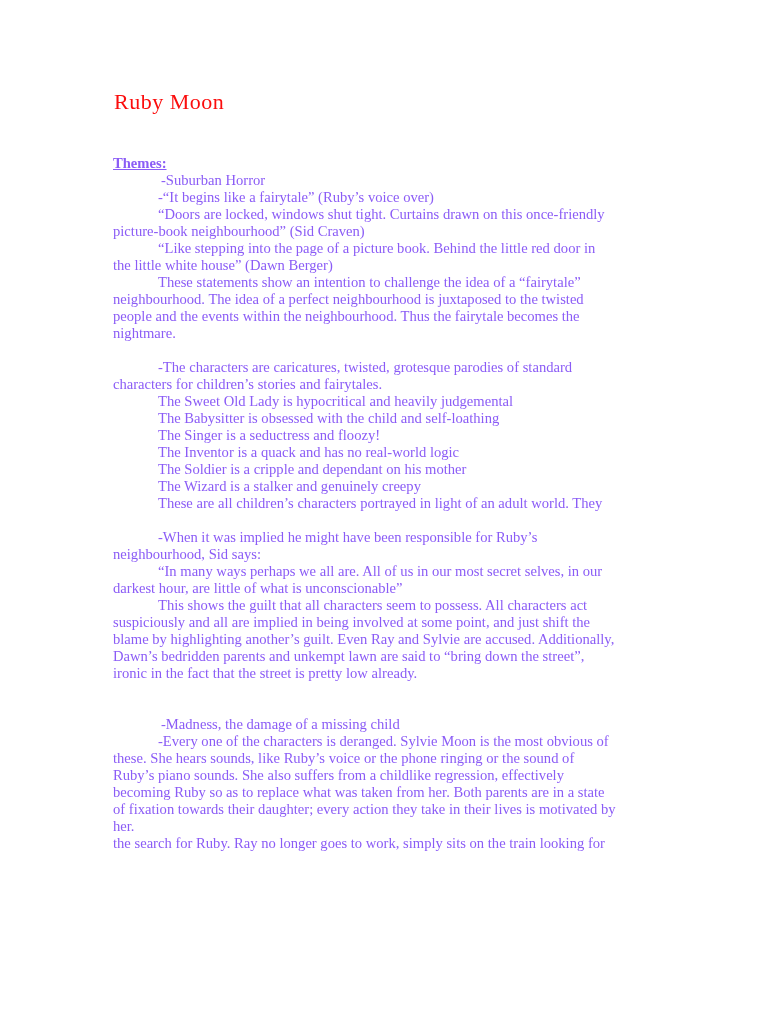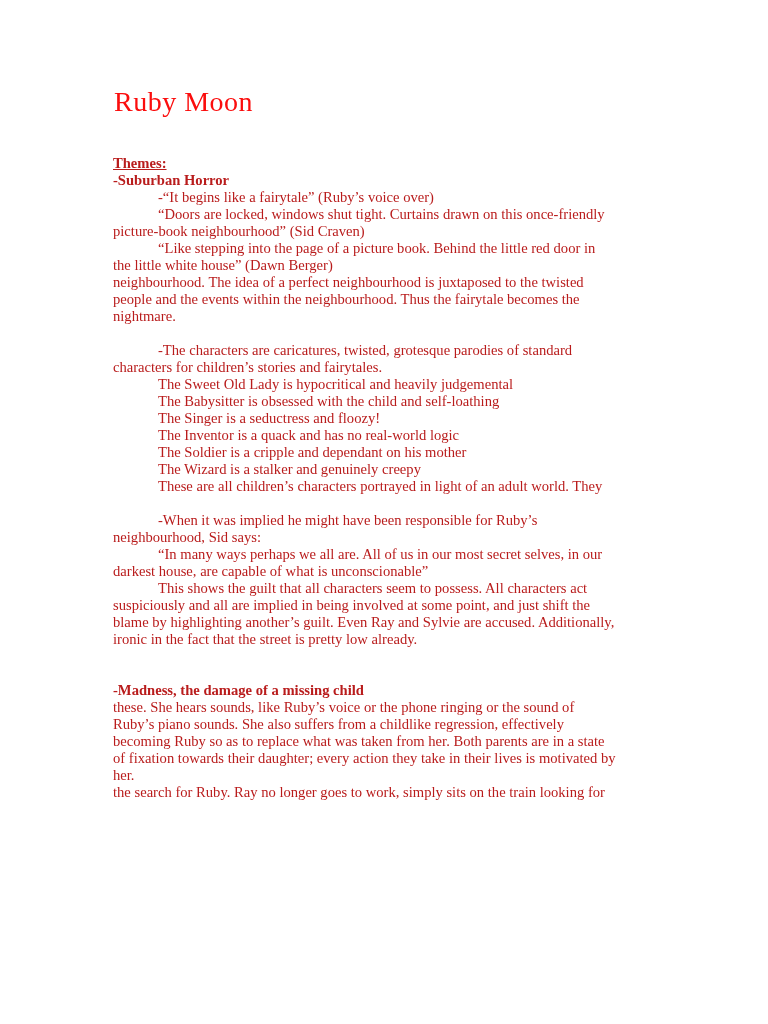--- a/index.html
+++ b/index.html
@@ -14,81 +14,85 @@
     box-sizing: border-box;
     background: #ffffff;
     padding: 82px 100px 0 113px;
     font-family: "Liberation Serif", "DejaVu Serif", serif;
     color: #000000;
     overflow: hidden;
   }
   .doc-title {
     margin: 0 0 33px 1px;
     font-weight: normal;
-    font-size: 28px;
+    font-size: 22px;
     line-height: 40px;
     letter-spacing: 0.5px;
     font-family: "Liberation Serif", "DejaVu Serif", serif;
   }
   .doc-body {
     font-size: 14.6px;
   }
   .line {
     line-height: 17px;
     white-space: nowrap;
   }
   .ind {
     padding-left: 45px;
   }
   .bold {
-    font-weight: bold;
+    font-weight: normal;
+    margin-left: 48px;
   }
   .bold_underline {
     font-weight: bold;
     text-decoration: underline;
   }
 </style>
 </head>
 <body>
 
 <div class="page" style="background: rgb(255, 255, 255);">
   <h1 class="doc-title" style="color: rgb(251, 13, 13);">Ruby Moon</h1>
-  <div class="doc-body" style="color: #b91c1c;">
+  <div class="doc-body" style="color: #8b5cf6;">
       <div class="line bold_underline">Themes:</div>
       <div class="line bold">-Suburban Horror</div>
       <div class="line ind">-“It begins like a fairytale” (Ruby’s voice over)</div>
       <div class="line ind">“Doors are locked, windows shut tight. Curtains drawn on this once-friendly</div>
       <div class="line">picture-book neighbourhood” (Sid Craven)</div>
       <div class="line ind">“Like stepping into the page of a picture book. Behind the little red door in</div>
       <div class="line">the little white house” (Dawn Berger)</div>
+      <div class="line ind">These statements show an intention to challenge the idea of a “fairytale”</div>
       <div class="line">neighbourhood. The idea of a perfect neighbourhood is juxtaposed to the twisted</div>
       <div class="line">people and the events within the neighbourhood. Thus the fairytale becomes the</div>
       <div class="line">nightmare.</div>
       <div class="line">&nbsp;</div>
       <div class="line ind">-The characters are caricatures, twisted, grotesque parodies of standard</div>
       <div class="line">characters for children’s stories and fairytales.</div>
       <div class="line ind">The Sweet Old Lady is hypocritical and heavily judgemental</div>
       <div class="line ind">The Babysitter is obsessed with the child and self-loathing</div>
       <div class="line ind">The Singer is a seductress and floozy!</div>
       <div class="line ind">The Inventor is a quack and has no real-world logic</div>
       <div class="line ind">The Soldier is a cripple and dependant on his mother</div>
       <div class="line ind">The Wizard is a stalker and genuinely creepy</div>
       <div class="line ind">These are all children’s characters portrayed in light of an adult world. They</div>
       <div class="line">&nbsp;</div>
       <div class="line ind">-When it was implied he might have been responsible for Ruby’s</div>
       <div class="line">neighbourhood, Sid says:</div>
       <div class="line ind">“In many ways perhaps we all are. All of us in our most secret selves, in our</div>
-      <div class="line">darkest house, are capable of what is unconscionable”</div>
+      <div class="line">darkest hour, are little of what is unconscionable”</div>
       <div class="line ind">This shows the guilt that all characters seem to possess. All characters act</div>
       <div class="line">suspiciously and all are implied in being involved at some point, and just shift the</div>
       <div class="line">blame by highlighting another’s guilt. Even Ray and Sylvie are accused. Additionally,</div>
+      <div class="line">Dawn’s bedridden parents and unkempt lawn are said to “bring down the street”,</div>
       <div class="line">ironic in the fact that the street is pretty low already.</div>
       <div class="line">&nbsp;</div>
       <div class="line">&nbsp;</div>
       <div class="line bold">-Madness, the damage of a missing child</div>
+      <div class="line ind">-Every one of the characters is deranged. Sylvie Moon is the most obvious of</div>
       <div class="line">these. She hears sounds, like Ruby’s voice or the phone ringing or the sound of</div>
       <div class="line">Ruby’s piano sounds. She also suffers from a childlike regression, effectively</div>
       <div class="line">becoming Ruby so as to replace what was taken from her. Both parents are in a state</div>
       <div class="line">of fixation towards their daughter; every action they take in their lives is motivated by</div>
       <div class="line">her.</div>
       <div class="line">the search for Ruby. Ray no longer goes to work, simply sits on the train looking for</div>
     </div>
 </div>
 
 </body></html>

